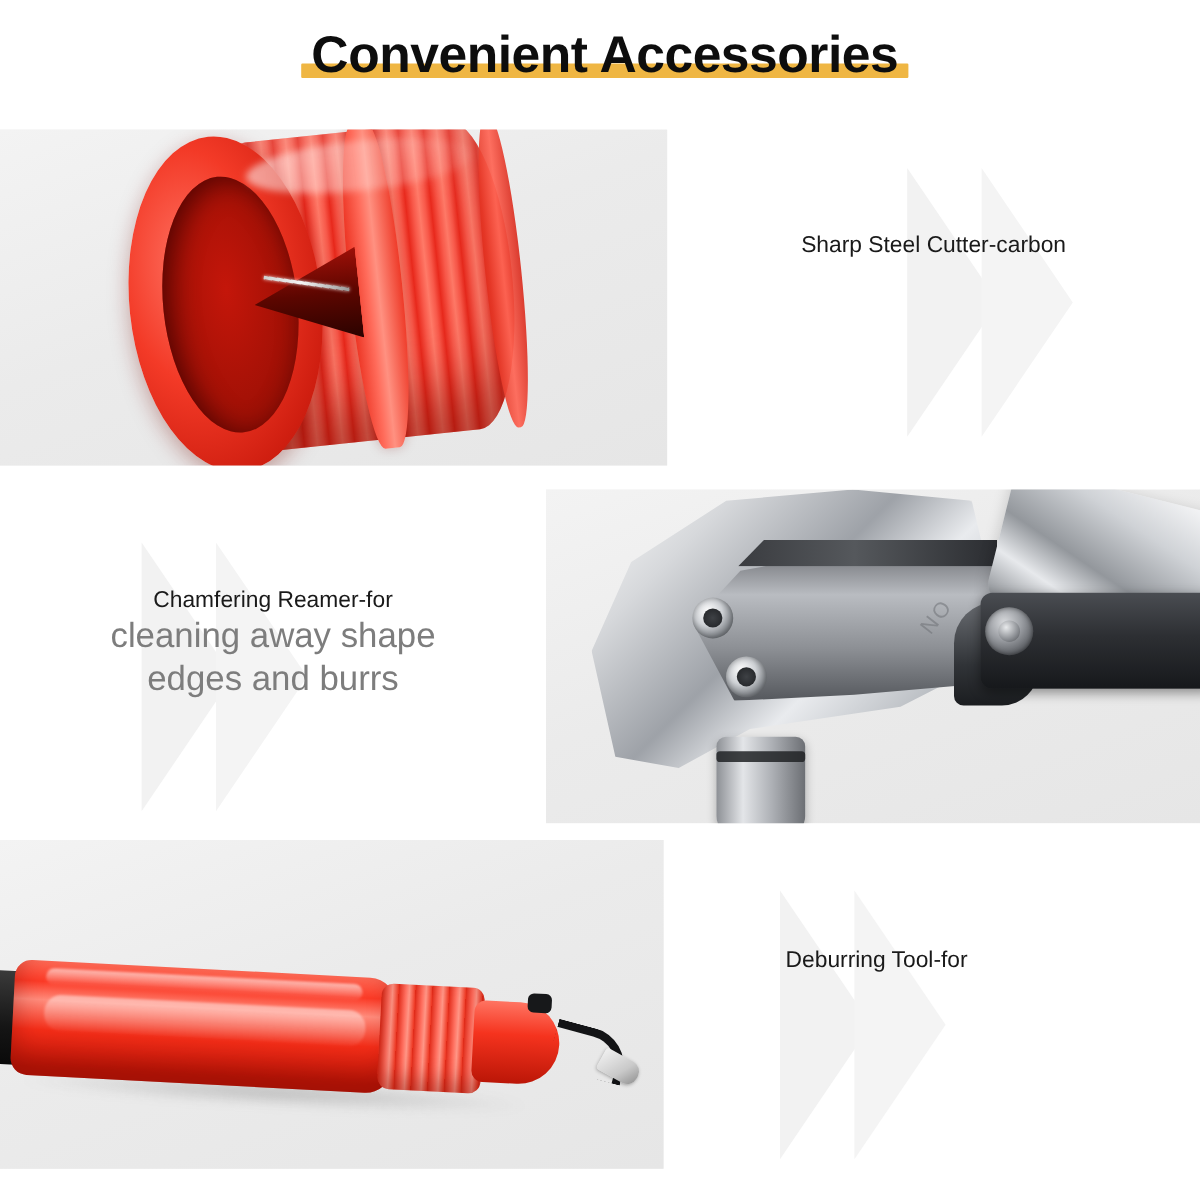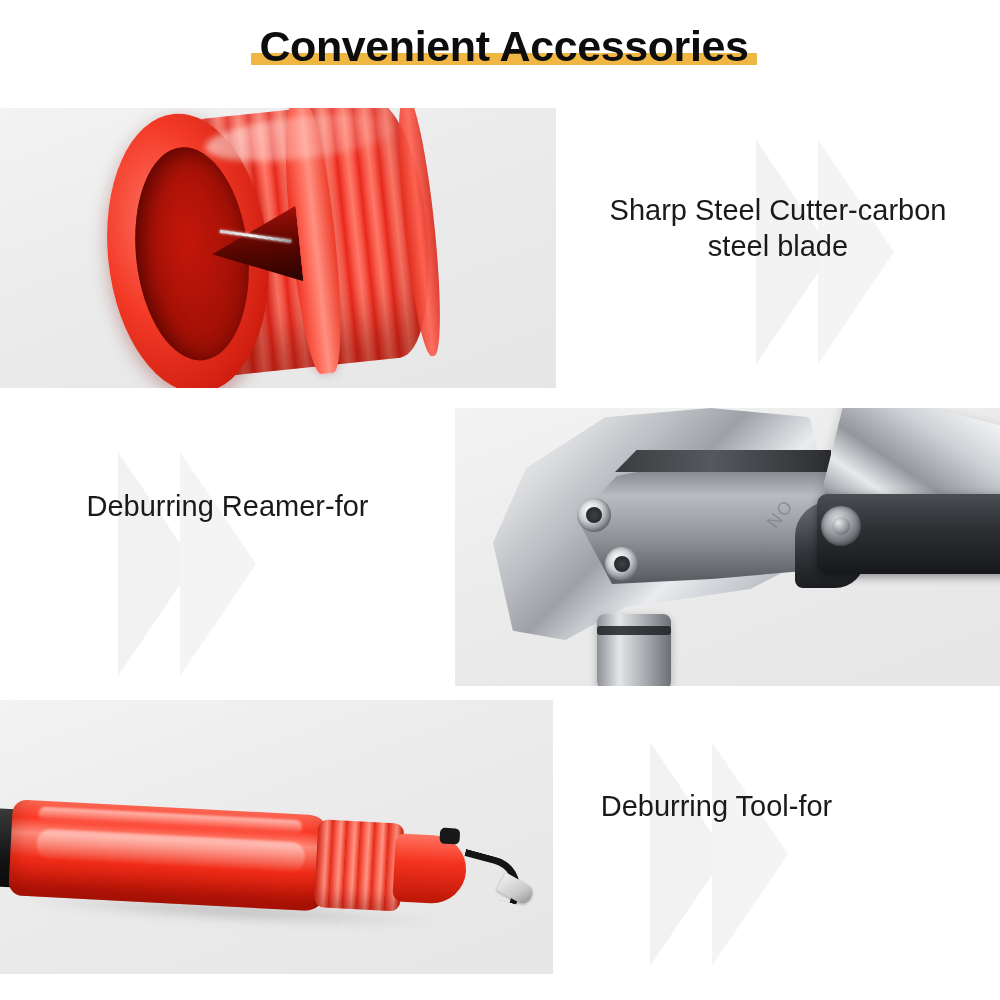--- a/index.html
+++ b/index.html
@@ -64,28 +64,28 @@
   .wm1{left:756px;top:140px;--h:112px;--w:76px;}
   .wm1b{left:818px;top:140px;--h:112px;--w:76px;}
   .wm2{left:118px;top:452px;--h:112px;--w:76px;}
   .wm2b{left:180px;top:452px;--h:112px;--w:76px;}
   .wm3{left:650px;top:742px;--h:112px;--w:76px;}
   .wm3b{left:712px;top:742px;--h:112px;--w:76px;}
 
   
   .caption{position:absolute;text-align:center;z-index:3;}
   .caption .hd{
-    font-size:29px;color:#1a1a1a;line-height:1.24;white-space:nowrap;
+    font-size:19px;color:#1a1a1a;line-height:1.24;white-space:nowrap;
   }
   .caption .sub{
     font-size:29px;color:#7d7d7d;line-height:1.24;white-space:nowrap;
   }
   .cap1{left:556px;top:193px;width:444px;}
   .cap2{left:0px;top:489px;width:455px;}
-  .cap3{left:539px;top:789px;width:355px;}
+  .cap3{left:553px;top:789px;width:355px;}
 
   
   .reamer{
     position:absolute;left:96px;top:-4px;width:360px;height:290px;
     transform:rotate(-6deg);
   }
   .reamer-body{
     position:absolute;left:82px;top:8px;width:250px;height:258px;
     background:
       repeating-linear-gradient(90deg,
@@ -294,42 +294,43 @@
       <div class="reamer-lip"></div>
       <div class="reamer-bore"></div>
       <div class="reamer-blade"></div>
       <div class="reamer-edge"></div>
       <div class="reamer-gloss"></div>
     </div>
   </div>
 
   <div class="caption cap1">
     <div class="hd">Sharp Steel Cutter-carbon</div>
-    <div class="hd">steel blade</div>
   </div>
 
   <div class="panel p2">
     <div class="panel-sheen"></div>
     <div class="cutter">
       <div class="cut-arm"></div>
       <div class="cut-inner"></div>
       <div class="cut-darkedge"></div>
       <div class="cut-engrave">NO</div>
       <div class="cut-screw s1"></div>
       <div class="cut-screw s2"></div>
       <div class="cut-shaft"></div>
       <div class="cut-wheelhouse2"></div>
       <div class="cut-wheelhouse"></div>
       <div class="cut-bolt"></div>
       <div class="cut-roller"></div>
     </div>
   </div>
 
   <div class="caption cap2">
-    <div class="hd">Deburring Reamer-for</div>
+    <div class="hd">Chamfering Reamer-for</div>
+    <div class="sub">cleaning away shape</div>
+    <div class="sub">edges and burrs</div>
   </div>
 
   <div class="panel p3">
     <div class="panel-sheen"></div>
     <div class="deburr">
       <div class="db-shadow"></div>
       <div class="db-cap"></div>
       <div class="db-handle"></div>
       <div class="db-flute2"></div>
       <div class="db-flute"></div>

